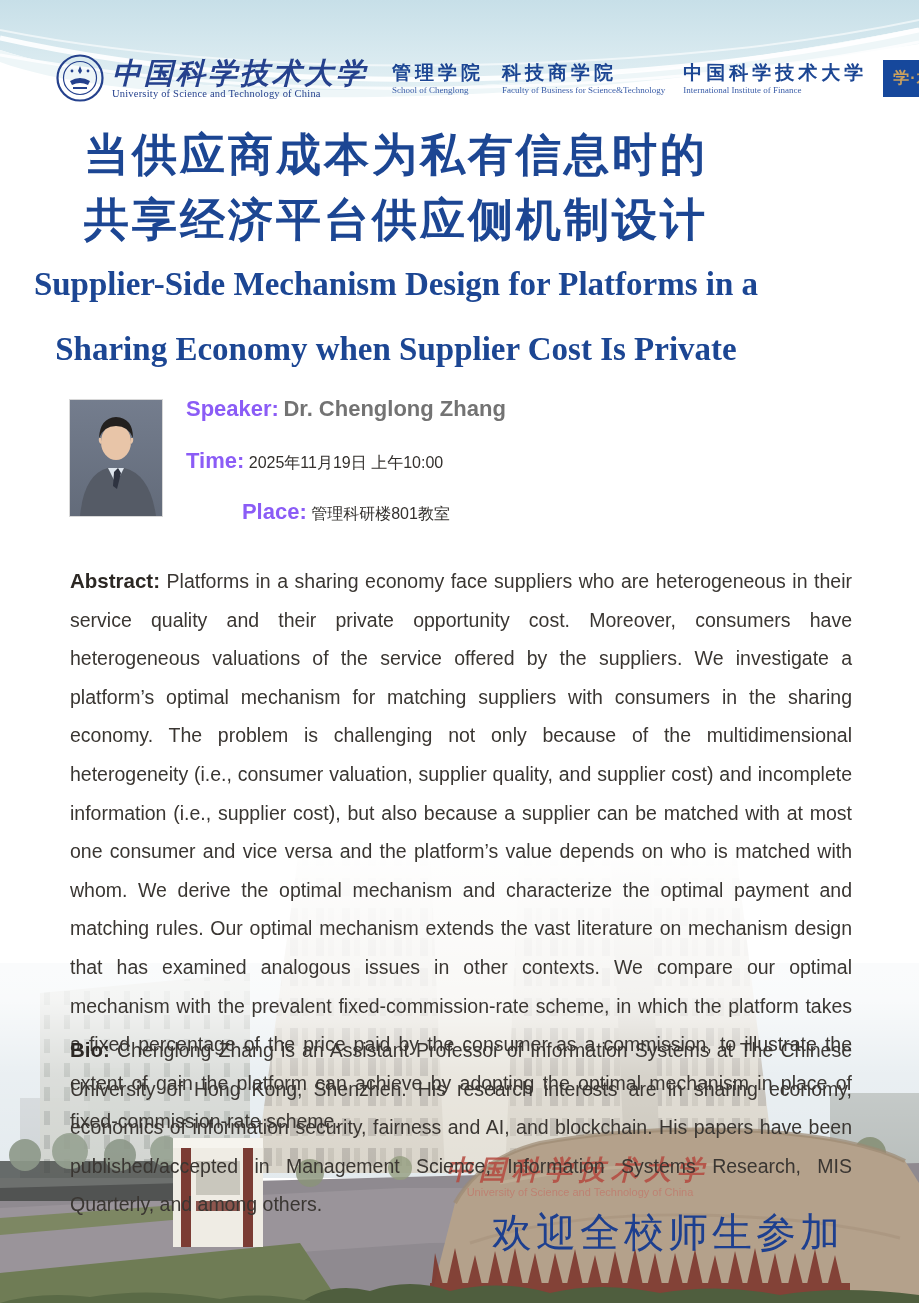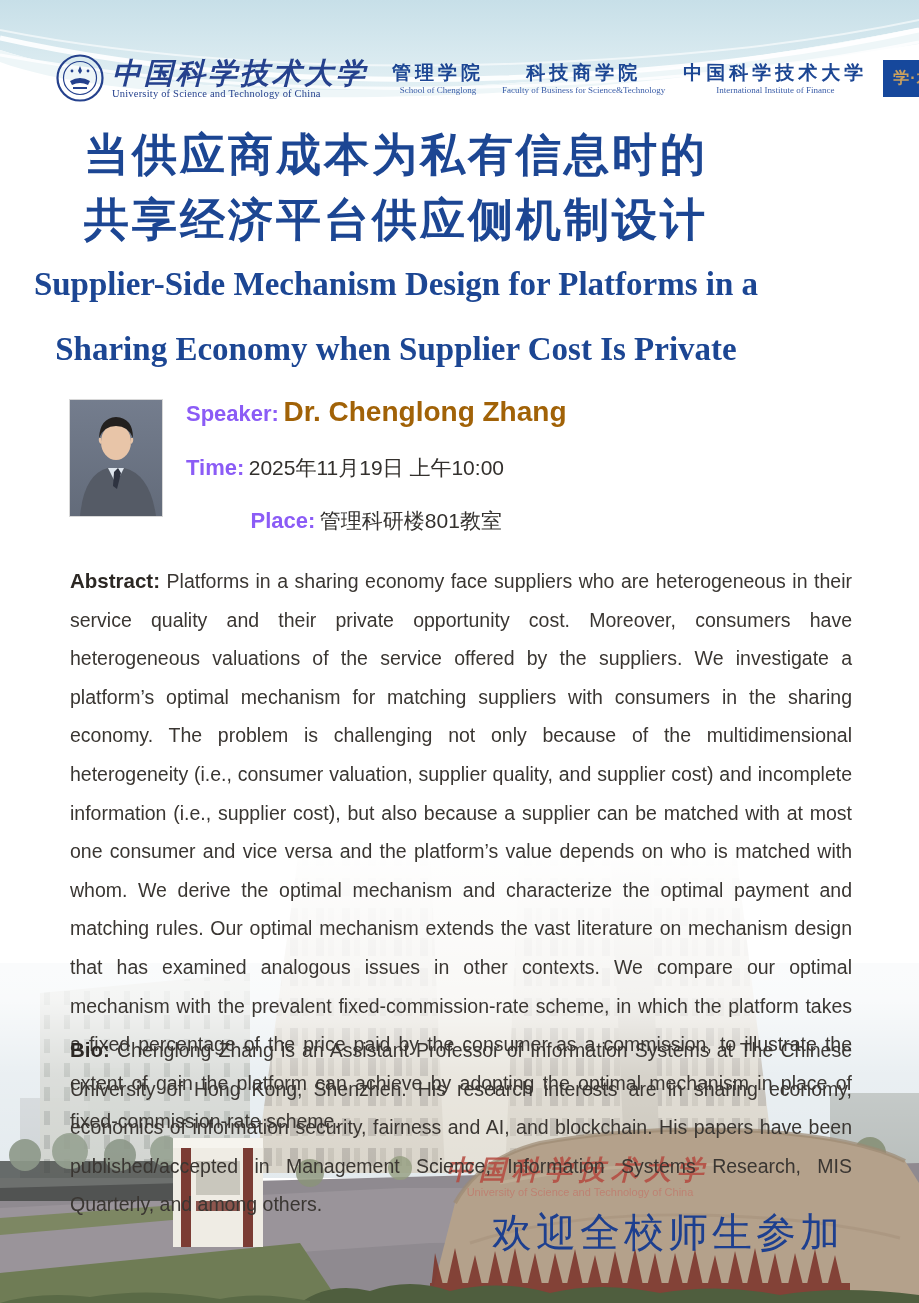--- a/index.html
+++ b/index.html
@@ -19,21 +19,21 @@
   .logo-group { display:flex; align-items:center; }
   .seal { width:48px; height:48px; flex:0 0 auto; }
   .uni-names { margin-left:8px; }
   .uni-cn {
     font-family:"DejaVu Serif", serif; font-weight:bold; font-style:italic;
     font-size:29px; color:#25418d; letter-spacing:3px; line-height:30px; white-space:nowrap;
   }
   .uni-en { font-family:"Liberation Serif", serif; font-size:10.5px; color:#25418d; letter-spacing:0.2px; white-space:nowrap; }
   .v-div { width:2px; height:46px; background:#25418d; margin:0 14px 0 10px; }
   .depts { display:flex; align-items:center; gap:18px; }
-  .dept { text-align:center; }
+  .dept { }
   .dept-cn { font-size:19px; font-weight:bold; color:#1c4693; letter-spacing:4px; white-space:nowrap; line-height:24px; }
   .dept-en { font-family:"Liberation Serif", serif; font-size:9px; color:#3a5da8; white-space:nowrap; }
   .badge {
     margin-left:16px; background:#16489c; color:#c9a05e;
     font-size:16px; font-weight:bold; letter-spacing:1px;
     padding:8px 10px; white-space:nowrap;
   }
   
   .title-block { position:absolute; top:122px; left:0; width:792px; text-align:center; }
   .title-cn {
@@ -46,22 +46,22 @@
   }
   
   .speaker-row { position:absolute; top:400px; left:70px; display:flex; }
   .photo { width:92px; height:116px; flex:0 0 auto; box-shadow:0 0 0 1px #d8d8d8; }
   .speaker-info { margin-left:24px; padding-top:0; }
   .sp-line { white-space:nowrap; }
   .sp-line.l1 { margin-top:-4px; }
   .sp-line.l2 { margin-top:26px; }
   .sp-line.l3 { margin-top:25px;text-align:center; }
   .sp-label { font-size:22px; font-weight:bold; color:#8b5cf6; }
-  .sp-name  { font-size:28px; font-weight:bold; color:#a16207; }
-  .sp-value { font-size:21px; color:#33302d; }
+  .sp-name  { font-size:22px; font-weight:bold; color:#737373; }
+  .sp-value { font-size:16px; color:#33302d; }
   
   .para {
     position:absolute; left:70px; width:782px;
     font-size:19.5px; line-height:38.6px; text-align:justify; color:#3a3632;
     z-index:3;
   }
   .para .plabel { font-weight:bold; color:#2c2824; font-size:20.5px; }
   .abstract { top:562px; }
   .bio { top:1031px; }
   

